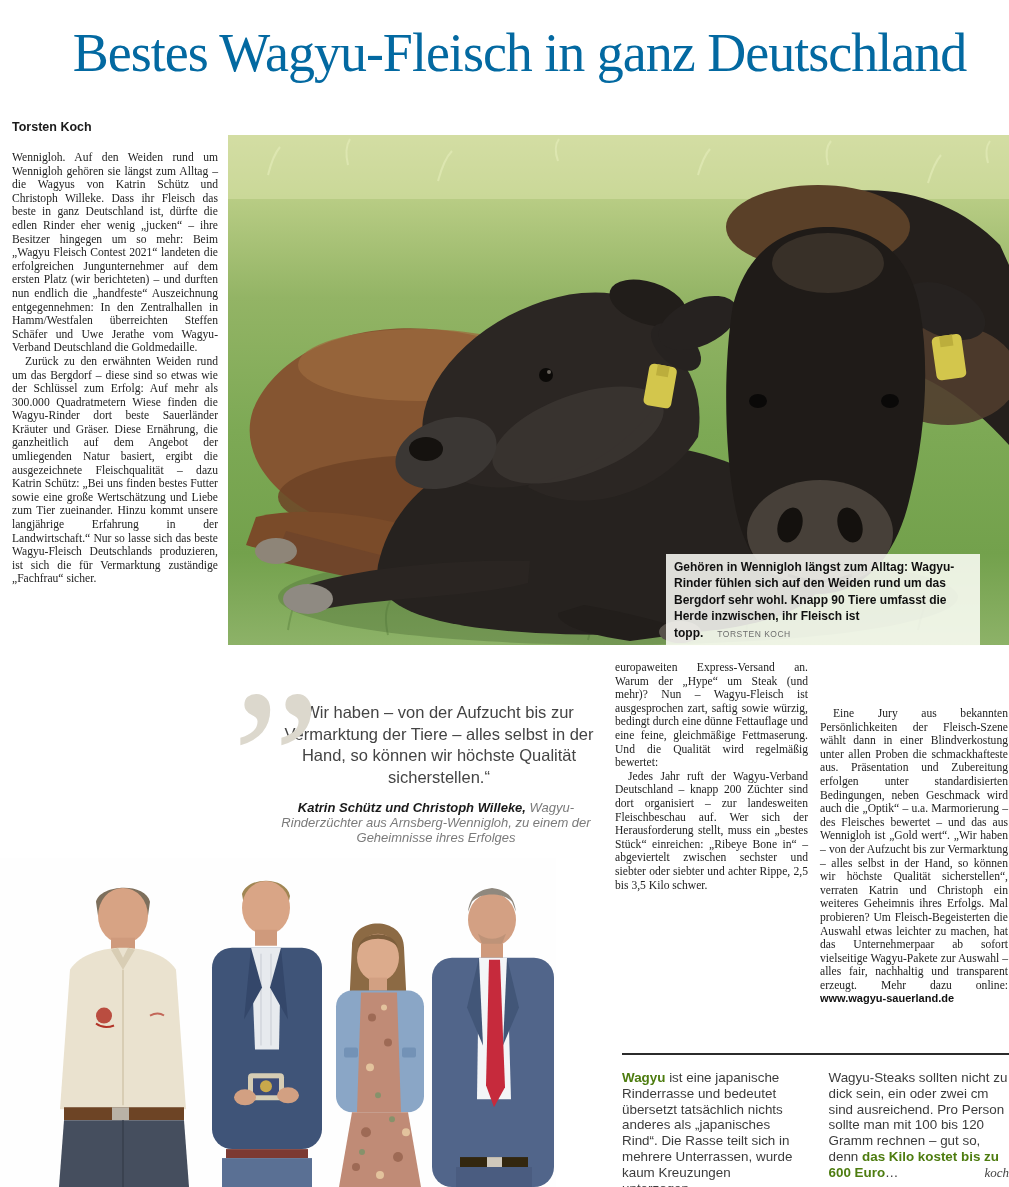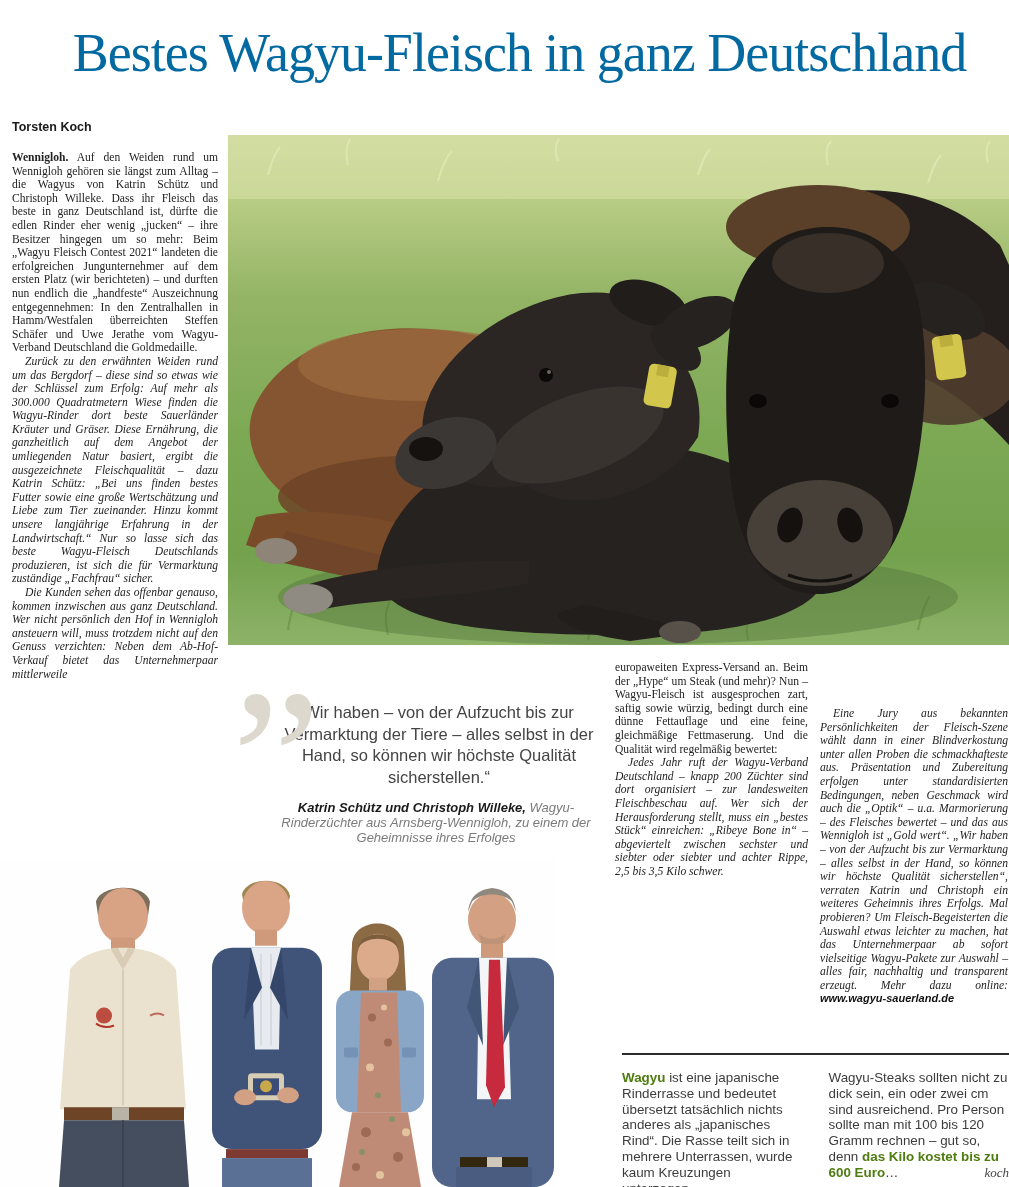--- a/index.html
+++ b/index.html
@@ -11,22 +11,22 @@
             font-family:"Liberation Serif", serif;font-weight:400;font-size:54px;line-height:60px;
             letter-spacing:-1px;color:#0369a1;}
   .subheadline{position:absolute;left:0;top:76px;width:1009px;text-align:center;margin:0;
                font-size:18.5px;line-height:24px;font-weight:400;color:#2b2b2b;}
   .byline{position:absolute;left:12px;top:120px;font-family:"Liberation Sans", sans-serif;
           font-weight:700;font-size:12.5px;color:#1a1a1a;}
 
   
   .col{position:absolute;font-size:11.6px;line-height:13.6px;text-align:justify;color:#222;}
   .col p{margin:0;}
-  .col .indent{text-indent:13px;font-style:italic;}
-  .lead{font-weight:700;}
+  .col .indent{text-indent:13px;}
+  .lead{font-weight:400;}
   .col-left{left:12px;top:151px;width:206px;}
   .col-mid{left:615px;top:661px;width:193px;}
   .col-right{left:820px;top:661px;width:188px;margin-top:46px;}
   .weblink{font-family:"Liberation Sans", sans-serif;font-weight:700;font-size:11px;color:#111;}
 
   
   .photo-cows{position:absolute;left:228px;top:135px;width:781px;height:510px;margin:0;}
   .photo-cows svg{display:block;width:100%;height:100%;}
   .cows-caption{position:absolute;left:438px;top:419px;width:314px;min-height:76px;
                 background:rgba(255,255,250,0.85);padding:5px 8px 4px 8px;box-sizing:border-box;
@@ -67,21 +67,20 @@
 <body>
 
 <div class="page">
 
   <h1 class="headline">Bestes Wagyu-Fleisch in ganz Deutschland</h1>
   <div class="byline">Torsten Koch</div>
 
   <section class="col col-left">
     <p><span class="lead">Wennigloh.</span><span> Auf den Weiden rund um Wennigloh gehören sie längst zum Alltag – die Wagyus von Katrin Schütz und Christoph Willeke. Dass ihr Fleisch das beste in ganz Deutschland ist, dürfte die edlen Rinder eher wenig „jucken“ – ihre Besitzer hingegen um so mehr: Beim „Wagyu Fleisch Contest 2021“ landeten die erfolgreichen Jungunternehmer auf dem ersten Platz (wir berichteten) – und durften nun endlich die „handfeste“ Auszeichnung entgegennehmen: In den Zentralhallen in Hamm/Westfalen überreichten Steffen Schäfer und Uwe Jerathe vom Wagyu-Verband Deutschland die Goldmedaille.</span></p>
     <p class="indent">Zurück zu den erwähnten Weiden rund um das Bergdorf – diese sind so etwas wie der Schlüssel zum Erfolg: Auf mehr als 300.000 Quadratmetern Wiese finden die Wagyu-Rinder dort beste Sauerländer Kräuter und Gräser. Diese Ernährung, die ganzheitlich auf dem Angebot der umliegenden Natur basiert, ergibt die ausgezeichnete Fleischqualität – dazu Katrin Schütz: „Bei uns finden bestes Futter sowie eine große Wertschätzung und Liebe zum Tier zueinander. Hinzu kommt unsere langjährige Erfahrung in der Landwirtschaft.“ Nur so lasse sich das beste Wagyu-Fleisch Deutschlands produzieren, ist sich die für Vermarktung zuständige „Fachfrau“ sicher.</p>
-    <p class="indent">Die Kunden sehen das offenbar genauso, kommen inzwischen aus ganz Deutschland. Wer nicht persönlich den Hof in Wennigloh ansteuern will, muss trotzdem nicht auf den Genuss verzichten: Neben dem Ab-Hof-Verkauf bietet das Unternehmerpaar mittlerweile</p>
   </section>
 
   <figure class="photo-cows">
     <svg viewBox="0 0 781 510" preserveAspectRatio="none">
       <defs>
         <linearGradient id="gg" x1="0" y1="0" x2="0" y2="1">
           <stop offset="0" stop-color="#cbd79b"></stop>
           <stop offset="0.12" stop-color="#b9cd85"></stop>
           <stop offset="0.32" stop-color="#93b465"></stop>
           <stop offset="0.58" stop-color="#7da955"></stop>
@@ -157,30 +156,33 @@
         <ellipse cx="592" cy="398" rx="73" ry="53" fill="#474039"></ellipse>
         <ellipse cx="562" cy="390" rx="12" ry="18" transform="rotate(18 562 390)" fill="#14110e"></ellipse>
         <ellipse cx="622" cy="390" rx="12" ry="18" transform="rotate(-18 622 390)" fill="#14110e"></ellipse>
         <path d="M560,440 Q592,452 624,440" stroke="#14110e" stroke-width="3" fill="none"></path>
         <g transform="rotate(-8 722 222)">
           <rect x="706" y="200" width="30" height="44" rx="5" fill="#d3c64c"></rect>
           <rect x="714" y="200" width="13" height="11" fill="#bcae3c"></rect>
         </g>
       </g>
     </svg>
+    <figcaption class="cows-caption">
+      <span>Gehören in Wennigloh längst zum Alltag: Wagyu-Rinder fühlen sich auf den Weiden rund um das Bergdorf sehr wohl. Knapp 90 Tiere umfasst die Herde inzwischen, ihr Fleisch ist topp.</span><span class="photo-credit">TORSTEN KOCH</span>
+    </figcaption>
   </figure>
 
   <aside class="pullquote">
     <span class="qmark">”</span>
     <p class="qtext">Wir haben – von der Aufzucht bis zur Vermarktung der Tiere – alles selbst in der Hand, so können wir höchste Qualität sicherstellen.“</p>
     <p class="qattr"><b>Katrin Schütz und Christoph Willeke,</b><span> Wagyu-Rinderzüchter aus Arnsberg-Wennigloh, zu einem der Geheimnisse ihres Erfolges</span></p>
   </aside>
 
   <section class="col col-mid">
-    <p>europaweiten Express-Versand an. Beim der „Hype“ um Steak (und mehr)? Nun – Wagyu-Fleisch ist ausgesprochen zart, saftig sowie würzig, bedingt durch eine dünne Fettauflage und eine feine, gleichmäßige Fettmaserung. Und die Qualität wird regelmäßig bewertet:</p>
+    <p>europaweiten Express-Versand an. Warum der „Hype“ um Steak (und mehr)? Nun – Wagyu-Fleisch ist ausgesprochen zart, saftig sowie würzig, bedingt durch eine dünne Fettauflage und eine feine, gleichmäßige Fettmaserung. Und die Qualität wird regelmäßig bewertet:</p>
     <p class="indent">Jedes Jahr ruft der Wagyu-Verband Deutschland – knapp 200 Züchter sind dort organisiert – zur landesweiten Fleischbeschau auf. Wer sich der Herausforderung stellt, muss ein „bestes Stück“ einreichen: „Ribeye Bone in“ – abgeviertelt zwischen sechster und siebter oder siebter und achter Rippe, 2,5 bis 3,5 Kilo schwer.</p>
   </section>
 
   <section class="col col-right">
     <p class="indent"><span>Eine Jury aus bekannten Persönlichkeiten der Fleisch-Szene wählt dann in einer Blindverkostung unter allen Proben die schmackhafteste aus. Präsentation und Zubereitung erfolgen unter standardisierten Bedingungen, neben Geschmack wird auch die „Optik“ – u.a. Marmorierung – des Fleisches bewertet – und das aus Wennigloh ist „Gold wert“. „Wir haben – von der Aufzucht bis zur Vermarktung – alles selbst in der Hand, so können wir höchste Qualität sicherstellen“, verraten Katrin und Christoph ein weiteres Geheimnis ihres Erfolgs. Mal probieren? Um Fleisch-Begeisterten die Auswahl etwas leichter zu machen, hat das Unternehmerpaar ab sofort vielseitige Wagyu-Pakete zur Auswahl – alles fair, nachhaltig und transparent erzeugt. Mehr dazu online: </span><span class="weblink">www.wagyu-sauerland.de</span></p>
   </section>
 
 
   <figure class="photo-people">
     <svg viewBox="0 0 556 330" preserveAspectRatio="none">

